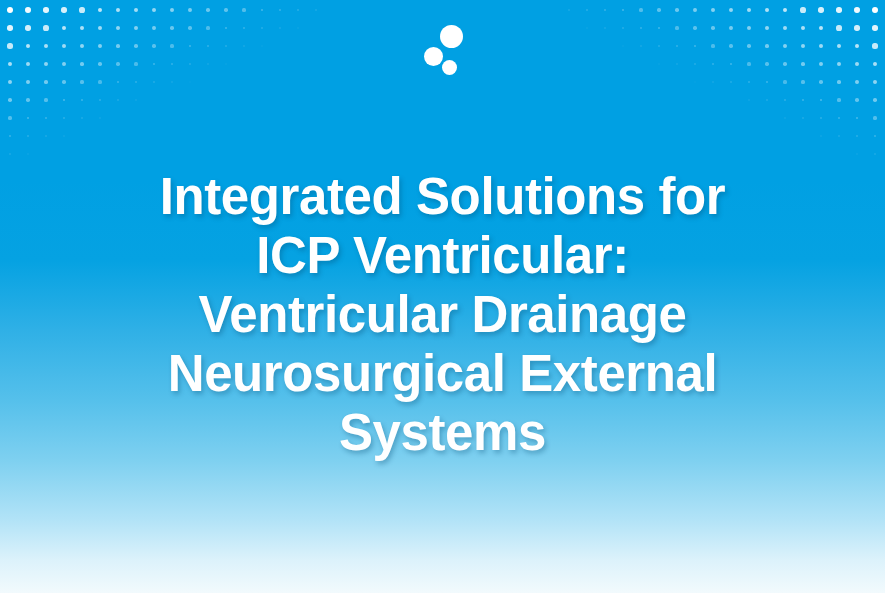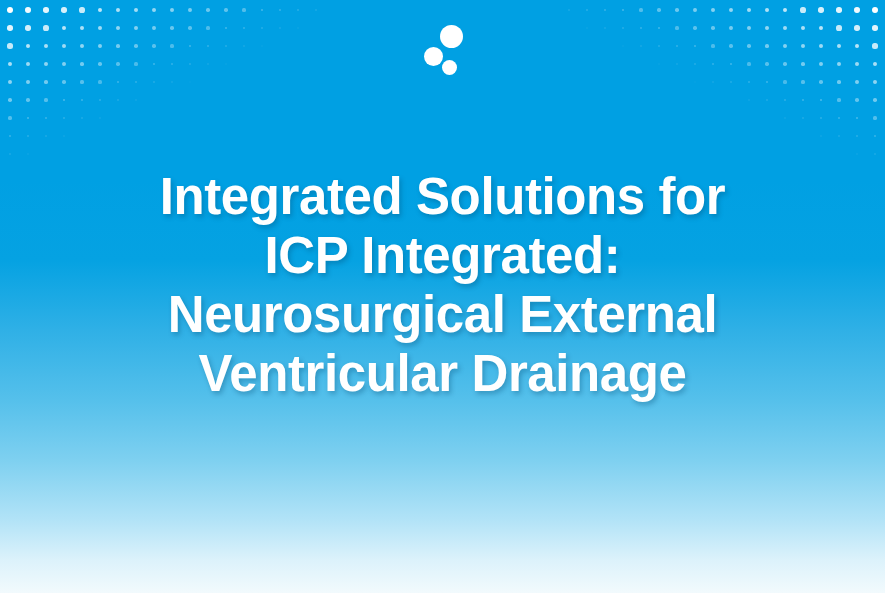--- a/index.html
+++ b/index.html
@@ -309,18 +309,19 @@
       <span id="logo-marks">
         <span class="mark" id="mark-large"></span>
         <span class="mark" id="mark-medium"></span>
         <span class="mark" id="mark-small"></span>
       </span>
     </div>
   </div>
 
   <h1 id="headline">
     <span class="line">Integrated Solutions for</span>
-    <span class="line">ICP Integrated:</span>
+    <span class="line">ICP Ventricular:</span>
+    <span class="line">Ventricular Drainage</span>
     <span class="line">Neurosurgical External</span>
-    <span class="line">Ventricular Drainage</span>
+    <span class="line">Systems</span>
   </h1>
 
 </div>
 
 </body></html>

